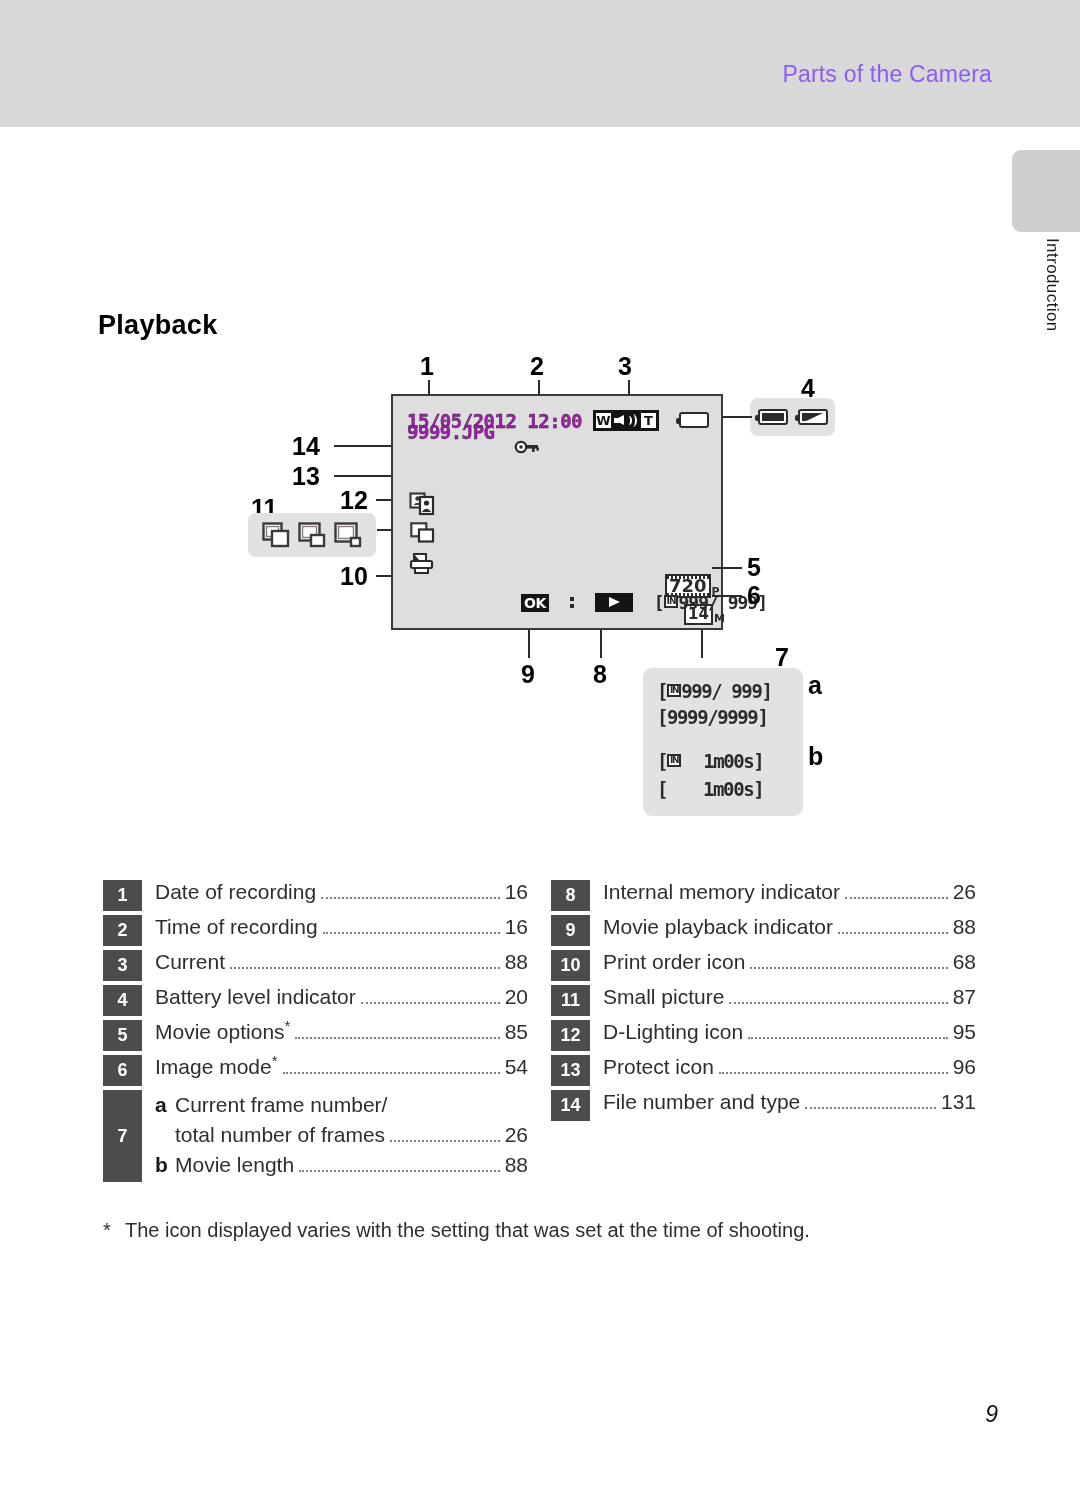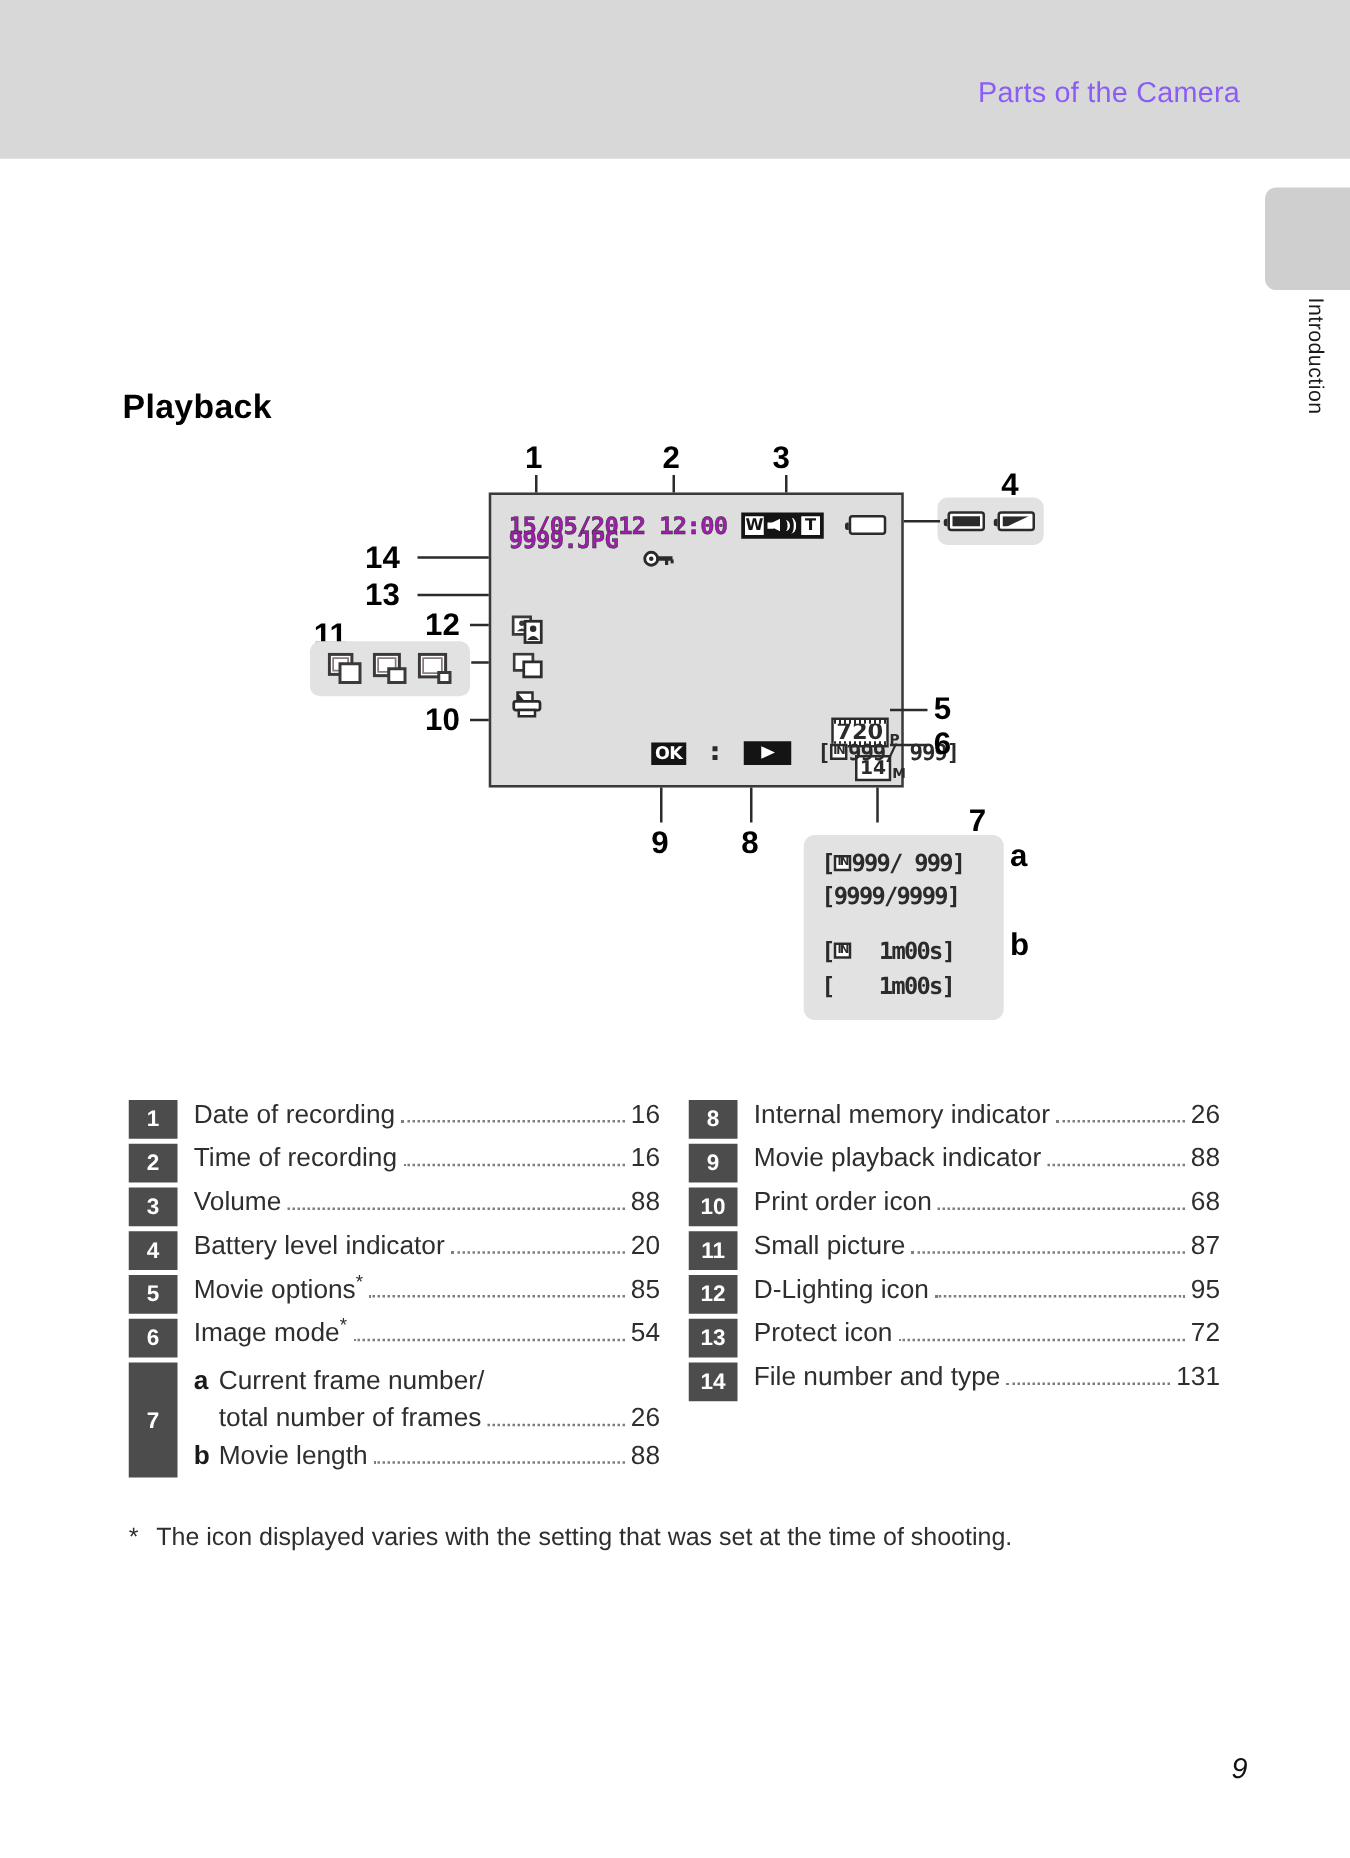--- a/index.html
+++ b/index.html
@@ -689,21 +689,21 @@
       <div class="legend-text">
         <span class="lt-label">Time of recording</span>
         <span class="lt-dots"></span>
         <span class="lt-page">16</span>
       </div>
     </div>
 
     <div class="legend-row">
       <div class="badge">3</div>
       <div class="legend-text">
-        <span class="lt-label">Volume</span>
+        <span class="lt-label">Current</span>
         <span class="lt-dots"></span>
         <span class="lt-page">88</span>
       </div>
     </div>
 
     <div class="legend-row">
       <div class="badge">4</div>
       <div class="legend-text">
         <span class="lt-label">Battery level indicator</span>
         <span class="lt-dots"></span>
@@ -796,21 +796,21 @@
         <span class="lt-dots"></span>
         <span class="lt-page">95</span>
       </div>
     </div>
 
     <div class="legend-row">
       <div class="badge">13</div>
       <div class="legend-text">
         <span class="lt-label">Protect icon</span>
         <span class="lt-dots"></span>
-        <span class="lt-page">72</span>
+        <span class="lt-page">96</span>
       </div>
     </div>
 
     <div class="legend-row">
       <div class="badge">14</div>
       <div class="legend-text">
         <span class="lt-label">File number and type</span>
         <span class="lt-dots"></span>
         <span class="lt-page">131</span>
       </div>

